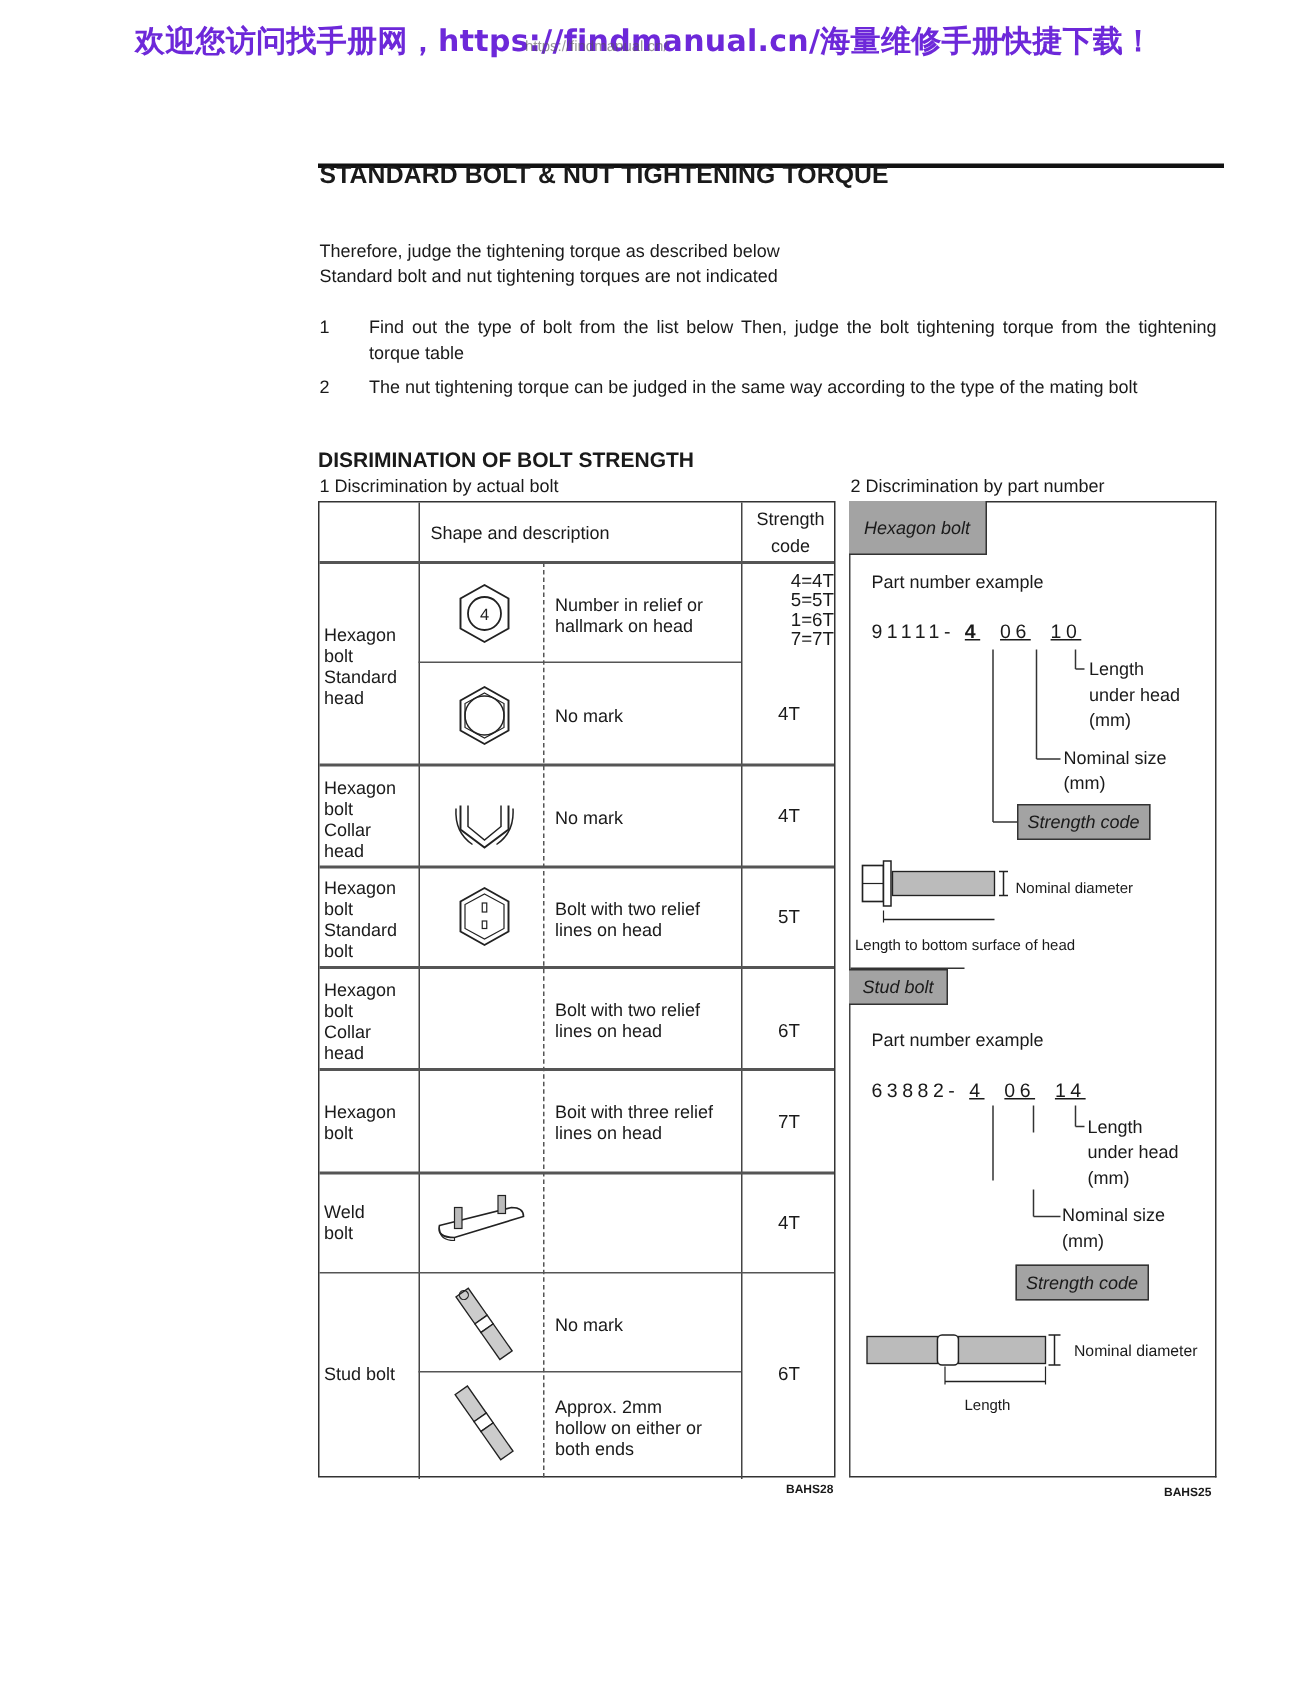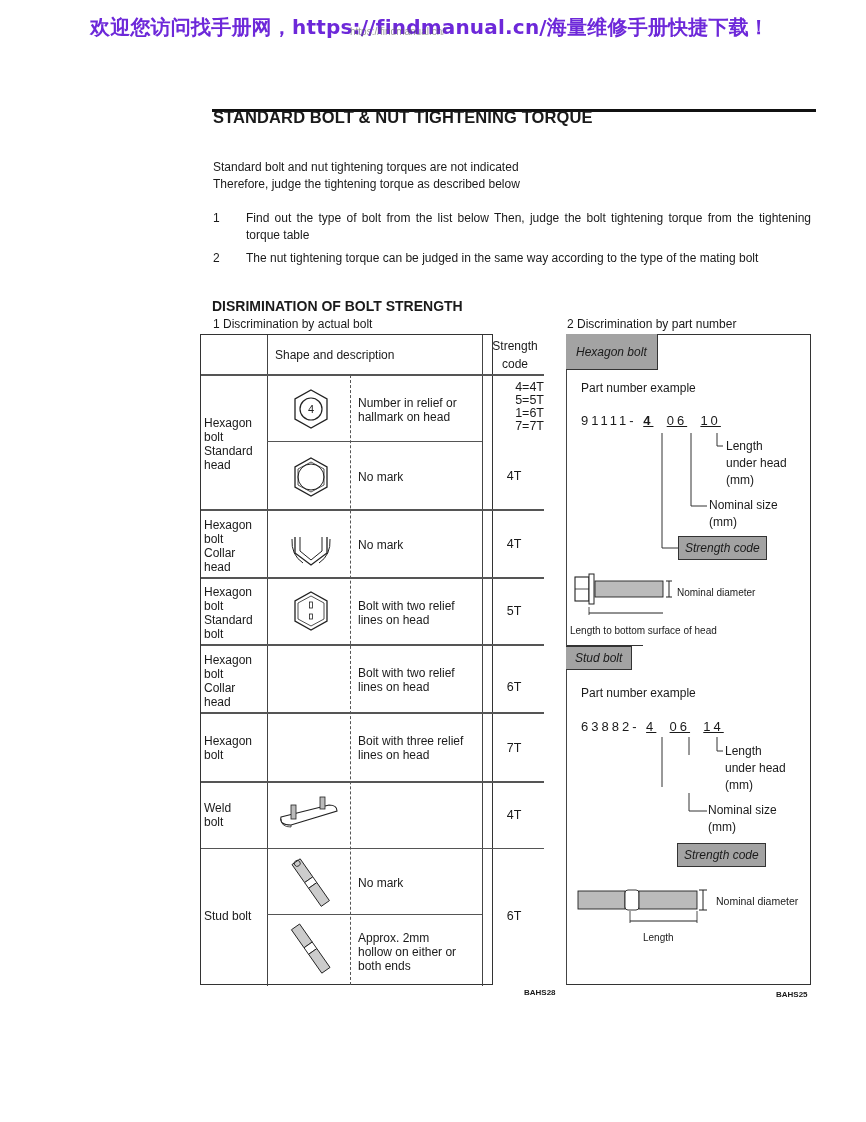--- a/index.html
+++ b/index.html
@@ -11,21 +11,21 @@
   .title { left: 213px; top: 108px; font-size: 16.5px; font-weight: bold; letter-spacing: 0.1px; white-space: nowrap; }
   .intro { left: 213px; top: 159px; font-size: 12px; line-height: 17px; white-space: nowrap; }
   .step { left: 213px; font-size: 12px; line-height: 17px; width: 598px; }
   .step .num { position: absolute; left: 0; top: 0; }
   .step .txt { position: absolute; left: 33px; top: 0; width: 565px; text-align: justify; }
   .section-title { left: 212px; top: 298px; font-size: 14px; font-weight: bold; white-space: nowrap; }
   .sub1 { left: 213px; top: 317px; font-size: 12px; white-space: nowrap; }
   .sub2 { left: 567px; top: 317px; font-size: 12px; white-space: nowrap; }
 
   
-  .ltable { left: 200px; top: 334px; width: 293px; height: 651px; border: 1.5px solid #333; box-sizing: border-box; }
+  .ltable { left: 212px; top: 334px; width: 345px; height: 651px; border: 1.5px solid #333; box-sizing: border-box; }
   .hline { position: absolute; height: 2px; background: #555; }
   .vline { position: absolute; width: 1px; background: #444; }
   .vdash { position: absolute; width: 0; border-left: 1px dashed #555; }
   .cell { position: absolute; font-size: 12px; line-height: 14px; }
   .code { position: absolute; font-size: 12.5px; text-align: center; width: 60px; }
   .hdr { position: absolute; font-size: 12px; }
 
   
   .rpanel { left: 566px; top: 334px; width: 245px; height: 651px; border: 1.5px solid #333; border-left: 1px solid #444; box-sizing: border-box; }
   .tag { position: absolute; border: 1px solid #333; font-size: 12px; padding: 4px 6px; background: #a3a3a3; font-style: italic; }
@@ -38,22 +38,22 @@
 </head>
 <body>
 
 <div class="abs banner">欢迎您访问找手册网，https://findmanual.cn/海量维修手册快捷下载！</div>
 <div class="abs banner-wm" style="opacity:0.6;">https://findmanual.cn/</div>
 
 <div class="abs top-rule"></div>
 <div class="abs title">STANDARD BOLT &amp; NUT TIGHTENING TORQUE</div>
 
 <div class="abs intro">
+  <div>Therefore, judge the tightening torque as described below</div>
   <div>Standard bolt and nut tightening torques are not indicated</div>
-  <div>Therefore, judge the tightening torque as described below</div>
 </div>
 
 <div class="abs step" style="top:210px;height:34px;">
   <span class="num">1</span>
   <span class="txt">Find out the type of bolt from the list below  Then, judge the bolt tightening torque from the tightening torque table</span>
 </div>
 <div class="abs step" style="top:250px;height:34px;">
   <span class="num">2</span>
   <span class="txt">The nut tightening torque can be judged in the same way according to the type of the mating bolt</span>
 </div>

